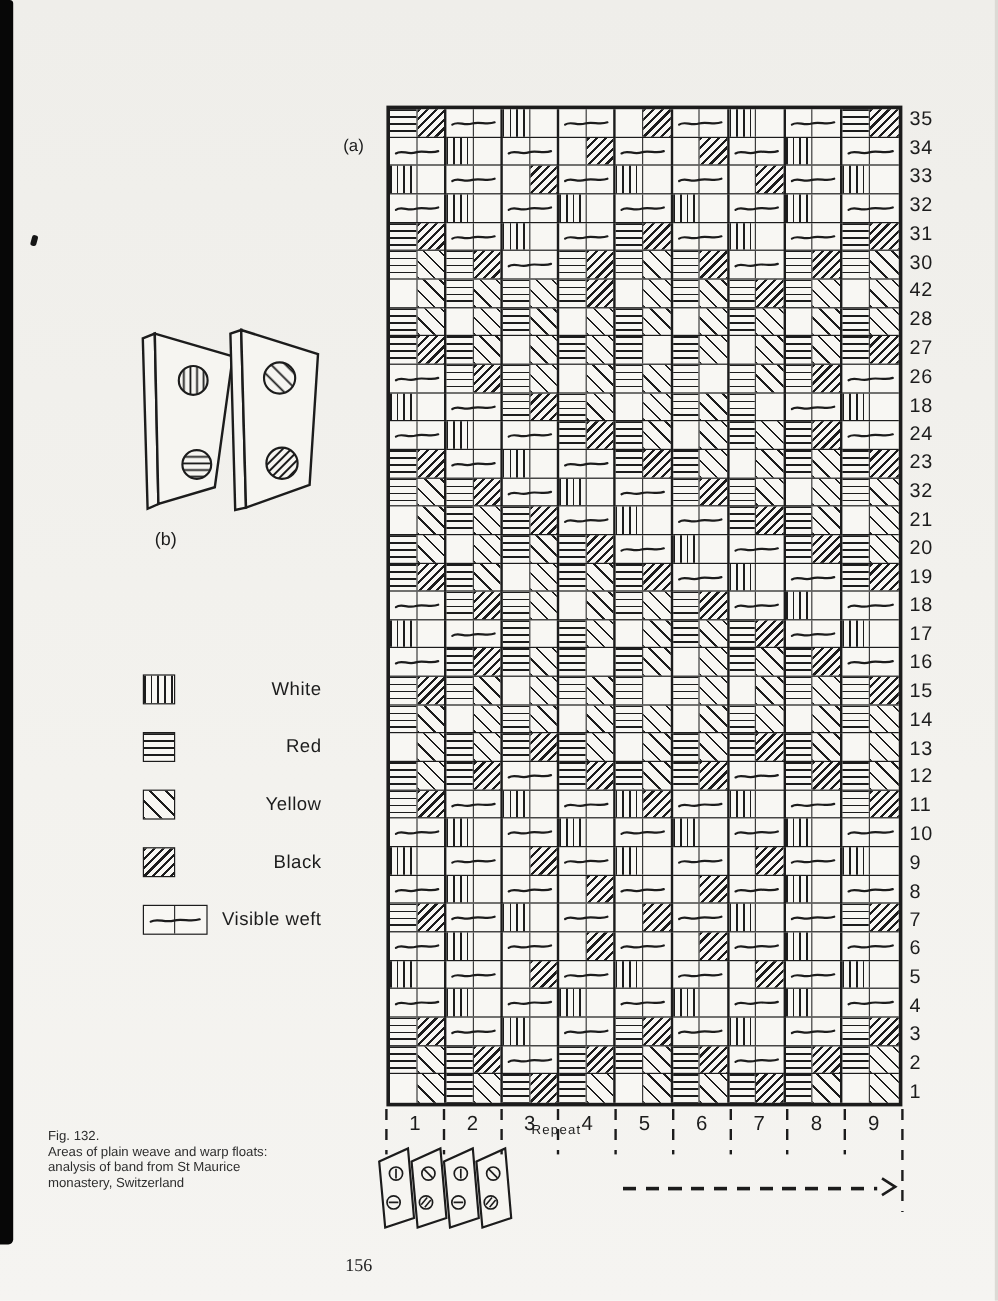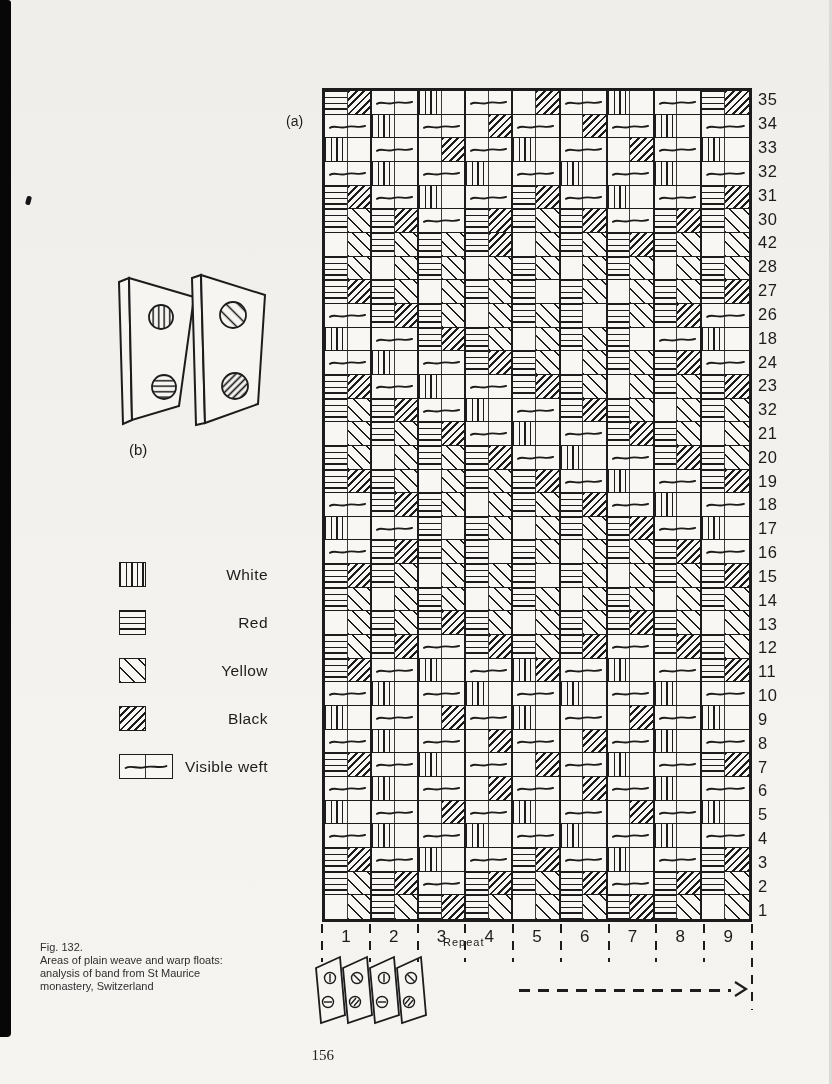--- a/index.html
+++ b/index.html
@@ -56,21 +56,21 @@
   .leg-swatch.weft{width:54px;position:relative;}
   .leg-swatch.weft .half.l{border-right:1.2px solid #333;}
   .leg-label{margin-left:21px;font-size:15.5px;letter-spacing:.4px;}
   .leg-item.wide .leg-label{margin-left:12px;}
 
   
   .caption{position:absolute;left:40px;top:941px;width:253px;text-align:left;
     font-size:11px;line-height:13.1px;color:#2e2e2e;}
   .label-a{position:absolute;left:286px;top:113px;font-size:14px;}
   .label-b{position:absolute;left:129px;top:441px;font-size:15px;}
-  .pageno{position:absolute;left:264px;top:1047px;width:70px;text-align:right;
+  .pageno{position:absolute;left:264px;top:1047px;width:70px;text-align:center;
     font-family:"Liberation Serif","DejaVu Serif",serif;font-size:15px;color:#222;}
 
   #tabletsB{position:absolute;left:112px;top:268px;}
   #tabletsSmall{position:absolute;left:312px;top:952px;}
 </style>
 </head>
 <body>
 
 <div class="page">
 

